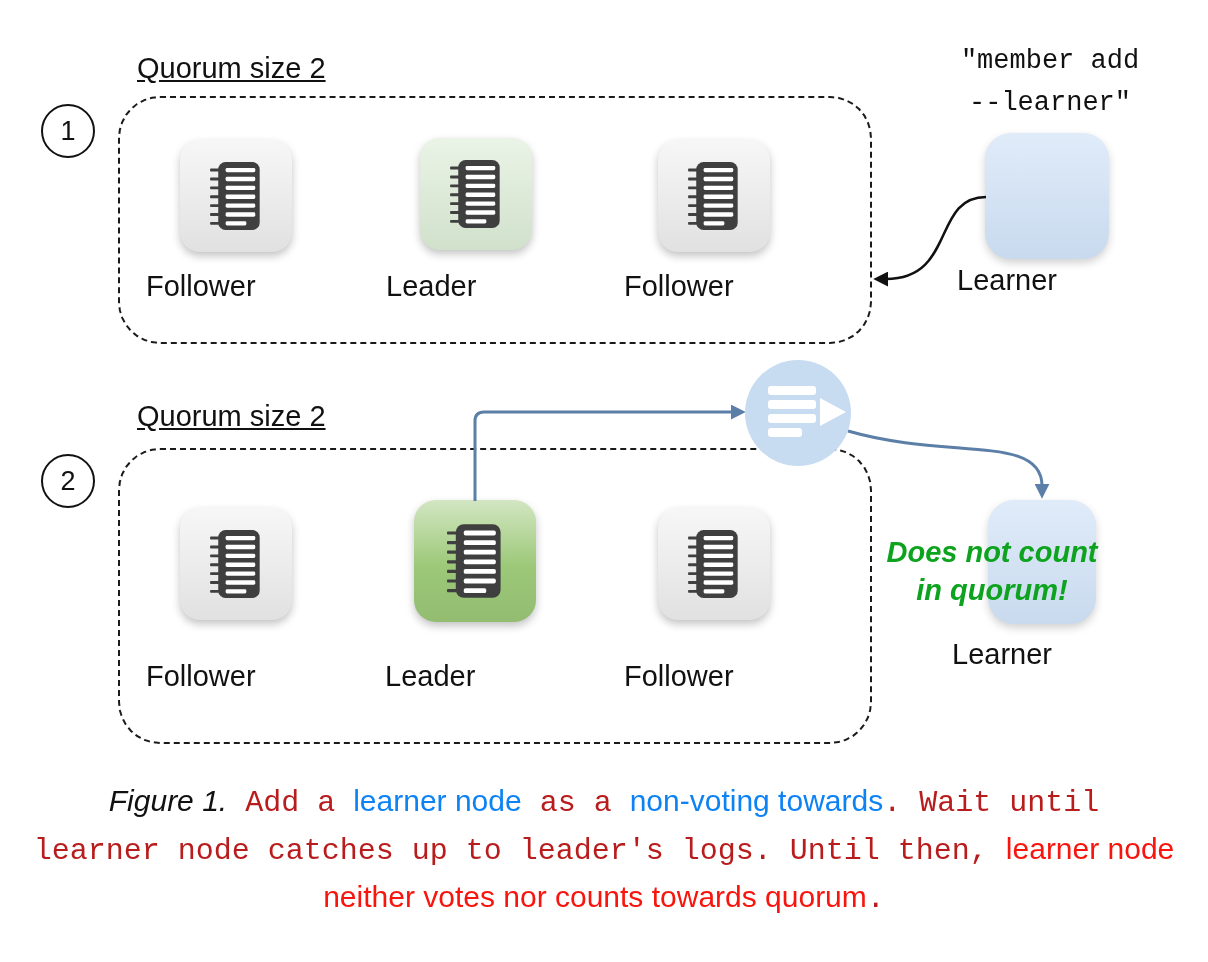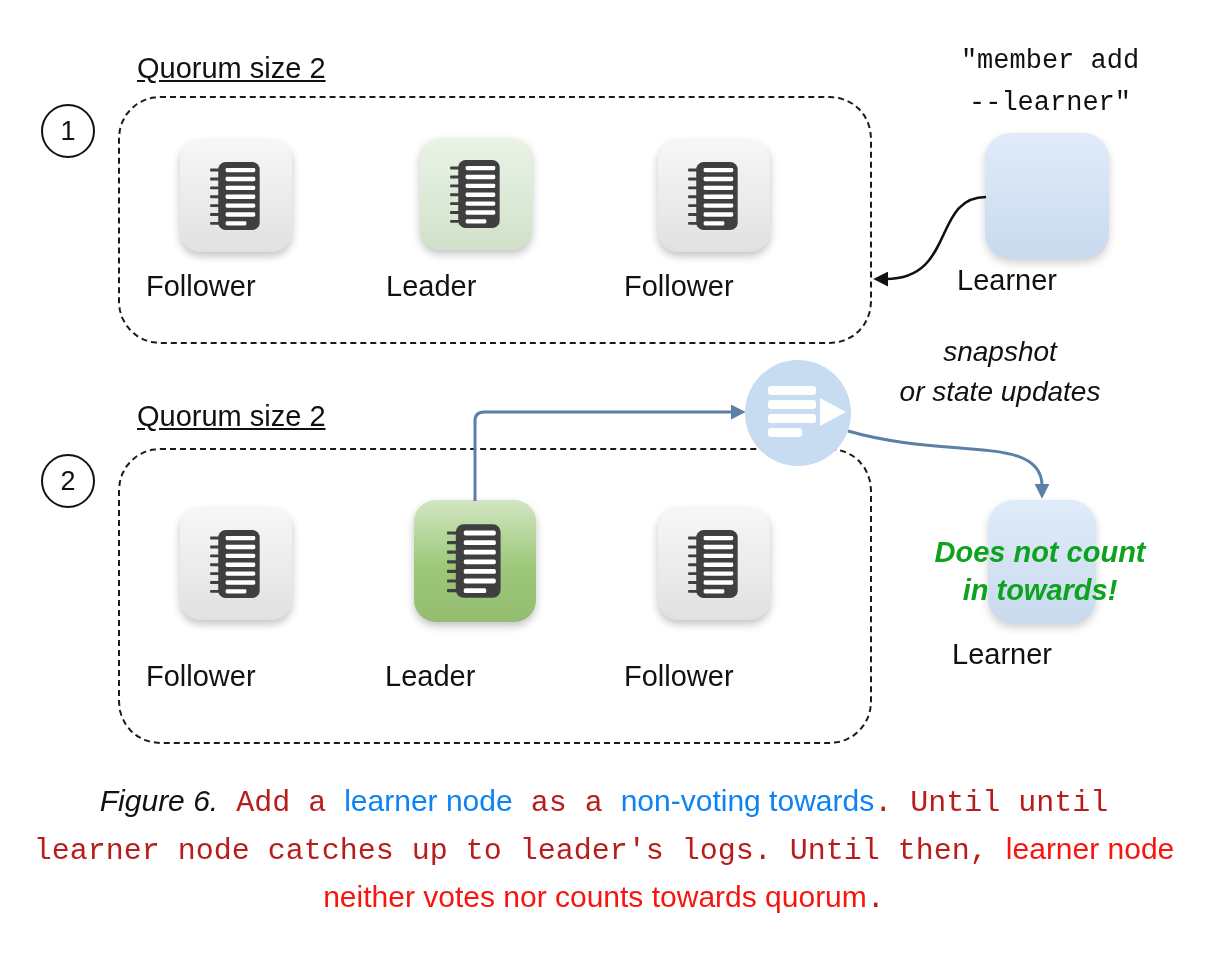--- a/index.html
+++ b/index.html
@@ -203,29 +203,25 @@
   <div class="tile follower" style="left:658px; top:508px;">
     <svg class="log-svg" viewBox="0 0 100 100">
         <use href="#log-icon"></use>
       </svg>
   </div>
 
   <div class="node-label" style="left:146px; top:660px;">Follower</div>
   <div class="node-label" style="left:385px; top:660px;">Leader</div>
   <div class="node-label" style="left:624px; top:660px;">Follower</div>
 
-  <div class="transfer-label" style="left:850px; top:332px;">
-    <div>snapshot</div>
-    <div>or state updates</div>
-  </div>
 
   <div class="tile learner" style="left:988px; top:500px; width:108px; height:124px;"></div>
-  <div class="note" style="left:888px; top:533px;">
+  <div class="note" style="left:840px; top:533px;">
     <div>Does not count</div>
-    <div>in towards!</div>
+    <div>in quorum!</div>
   </div>
   <div class="node-label" style="left:952px; top:638px;">Learner</div>
 
   <svg class="arrows-layer" width="1208" height="962" viewBox="0 0 1208 962">
     <defs>
       <marker id="arrow-black" viewBox="0 0 10 10" refX="1.5" refY="5" markerUnits="userSpaceOnUse" markerWidth="15" markerHeight="15" orient="auto">
         <path class="mk-black" d="M0,0 L10,5 L0,10 z"></path>
       </marker>
       <marker id="arrow-blue" viewBox="0 0 10 10" refX="1.5" refY="5" markerUnits="userSpaceOnUse" markerWidth="15" markerHeight="15" orient="auto">
         <path class="mk-blue" d="M0,0 L10,5 L0,10 z"></path>
@@ -242,18 +238,18 @@
       <rect x="768" y="400" width="48" height="9" rx="3" fill="#ffffff"></rect>
       <rect x="768" y="414" width="48" height="9" rx="3" fill="#ffffff"></rect>
       <rect x="768" y="428" width="34" height="9" rx="3" fill="#ffffff"></rect>
       <polygon points="820,398 846,412 820,426" fill="#ffffff"></polygon>
     </g>
 
     <path class="arrow-blue" d="M 848 431 C 948 460, 1042 434, 1042 486" marker-end="url(#arrow-blue)"></path>
   </svg>
 
   <div class="caption" style="top:778px;">
-      <div class="caption-line"><span class="seg-italic">Figure 6.</span><span class="seg-plain"> Add a </span><span class="seg-blue">learner node</span><span class="seg-plain"> as a </span><span class="seg-blue">non-voting towards</span><span class="seg-plain">. Until until</span></div>
+      <div class="caption-line"><span class="seg-italic">Figure 1.</span><span class="seg-plain"> Add a </span><span class="seg-blue">learner node</span><span class="seg-plain"> as a </span><span class="seg-blue">non-voting towards</span><span class="seg-plain">. Wait until</span></div>
       <div class="caption-line"><span class="seg-plain">learner node catches up to leader's logs. Until then, </span><span class="seg-red">learner node</span></div>
       <div class="caption-line"><span class="seg-red">neither votes nor counts towards quorum</span><span class="seg-plain">.</span></div>
     </div>
 
 </div>
 
 </body></html>

